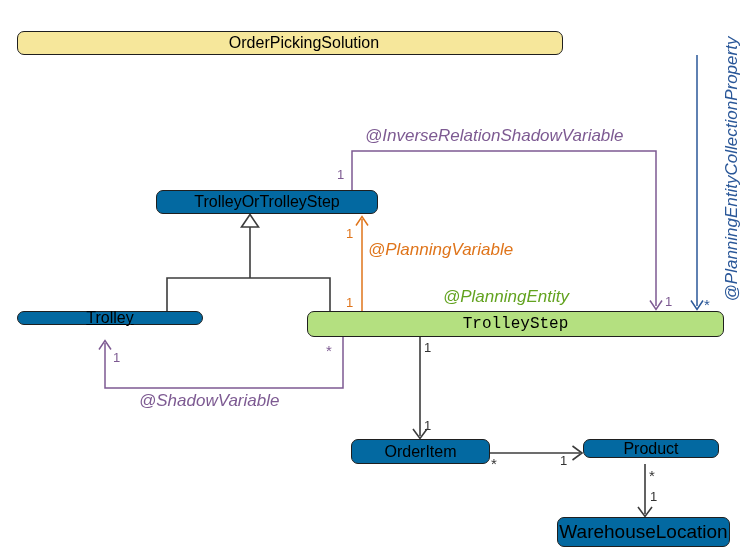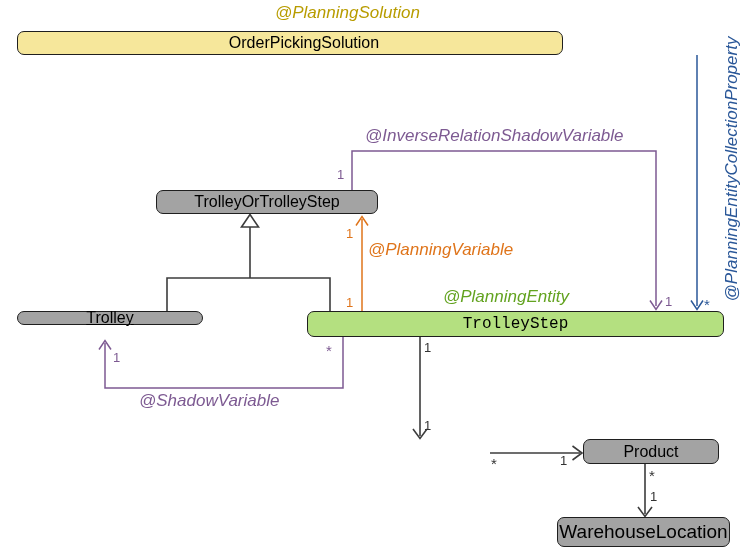--- a/index.html
+++ b/index.html
@@ -19,21 +19,21 @@
     position: absolute;
     left: 0;
     top: 0;
   }
   .box {
     position: absolute;
     box-sizing: border-box;
     display: flex;
     align-items: center;
     justify-content: center;
-    background: #a3a3a3;
+    background: #0369a1;
     border: 1.6px solid #1f1f1f;
     border-radius: 7px;
     font-size: 16px;
     color: #000000;
     white-space: nowrap;
   }
   .box.solution { background: #f6e79b; }
   .box.entity   { background: #b4e080; }
   .ann {
     position: absolute;
@@ -121,30 +121,32 @@
   </div>
 
   <div class="box" style="left:17px; top:311px; width:186px; height:14px;text-decoration:underline;">
     <span>Trolley</span>
   </div>
 
   <div class="box entity" style="left:307px; top:311px; width:417px; height:26px;font-family:Liberation Mono, monospace;">
     <span>TrolleyStep</span>
   </div>
 
+  <div class="box" style="left:351px; top:439px; width:139px; height:25px;">
+    <span>OrderItem</span>
+  </div>
 
-  <div class="box" style="left:583px; top:439px; width:136px; height:25px;">
+  <div class="box" style="left:583px; top:439px; width:136px; height:19px;">
     <span>Product</span>
   </div>
 
   <div class="box" style="left:557px; top:517px; width:173px; height:30px; font-size:19px;">
     <span>WarehouseLocation</span>
   </div>
 
-  <div class="ann gold" style="left:275px; top:3px;">@PlanningSolution</div>
 
   <div class="ann orange" style="left:368px; top:240px;">@PlanningVariable</div>
 
   <div class="ann purple" style="left:365px; top:126px;">@InverseRelationShadowVariable</div>
 
   <div class="ann green" style="left:443px; top:287px;">@PlanningEntity</div>
 
   <div class="ann purple" style="left:139px; top:391px;">@ShadowVariable</div>
 
   <div class="ann blue vert" style="left:570px; top:160px;">@PlanningEntityCollectionProperty</div>

